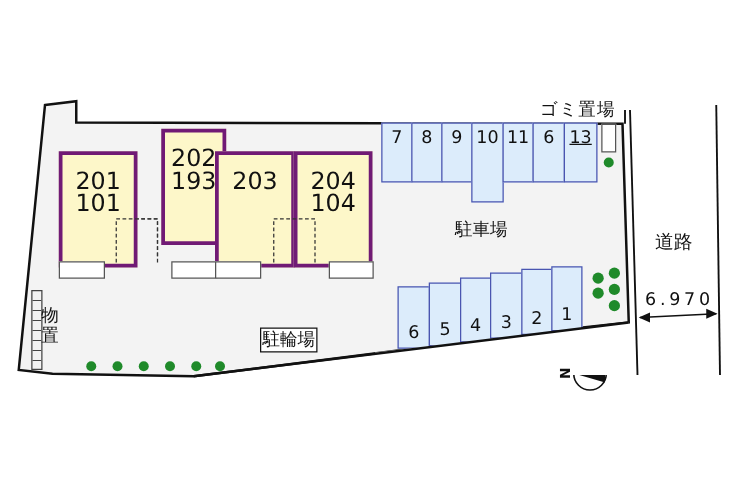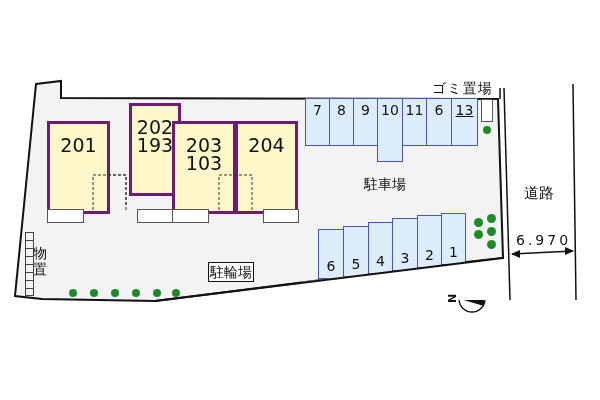--- a/index.html
+++ b/index.html
@@ -39,31 +39,32 @@
 
   <g>
     <circle cx="472" cy="299" r="13" fill="#fff" stroke="#111" stroke-width="1.3"></circle>
     <polygon points="460,299 484,292 484,306" fill="#111"></polygon>
   </g>
 </svg>
 
 <div>
   <div class="unit" style="left:47px;top:121px;width:63px;height:93px;">
     <div class="unit-num">201</div>
+    <div class="unit-num" style="top:30px;">101</div>
   </div>
   <div class="unit" style="left:109px;top:103px;width:52px;height:93px;margin-left:20px;">
     <div class="unit-num">202</div>
     <div class="unit-num" style="top:30px;">193</div>
   </div>
   <div class="unit" style="left:172px;top:121px;width:64px;height:93px;">
     <div class="unit-num">203</div>
-    <div class="unit-num" style="top:30px;">103</div>
   </div>
   <div class="unit" style="left:235px;top:121px;width:63px;height:93px;">
     <div class="unit-num">204</div>
+    <div class="unit-num" style="top:30px;">104</div>
   </div>
 </div>
 
 <svg width="600" height="400" viewBox="0 0 600 400" style="pointer-events:none;">
   <g stroke="#333" stroke-width="1" stroke-dasharray="3,2" fill="none">
     <polyline points="93,210 93,175 126,175 126,210"></polyline>
     <polyline points="219,210 219,175 252,175 252,210"></polyline>
   </g>
 </svg>
 

